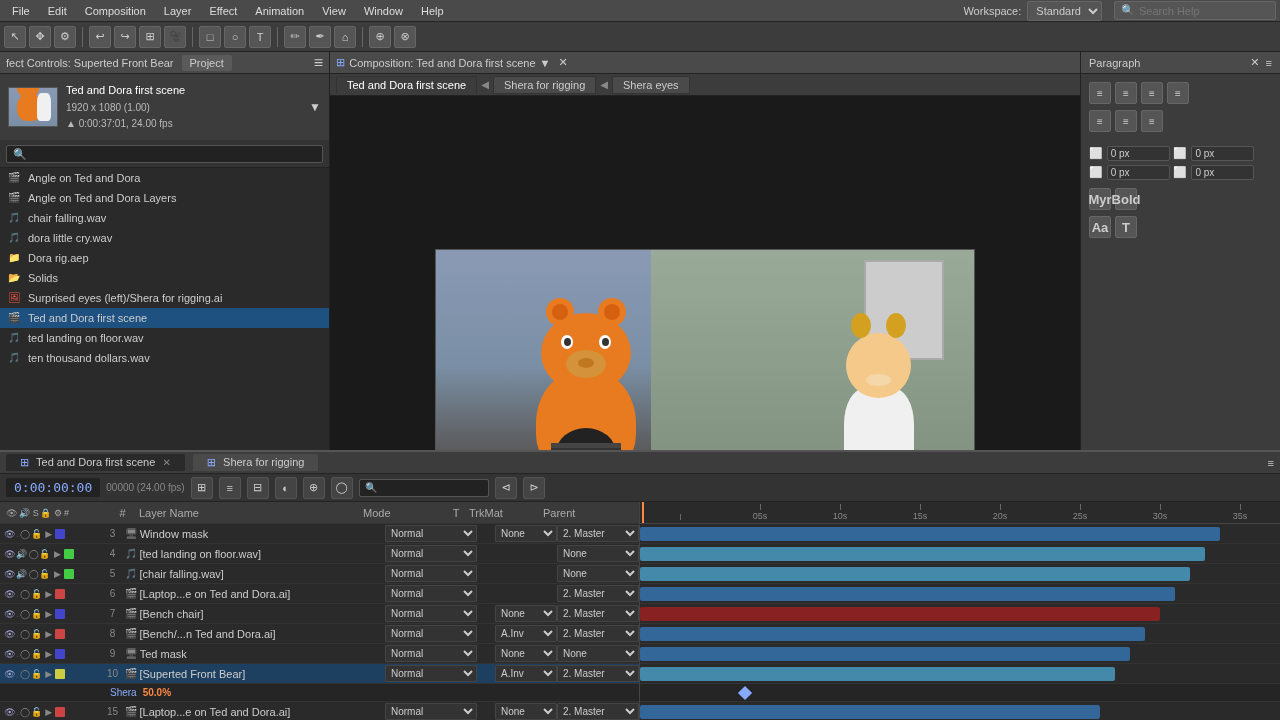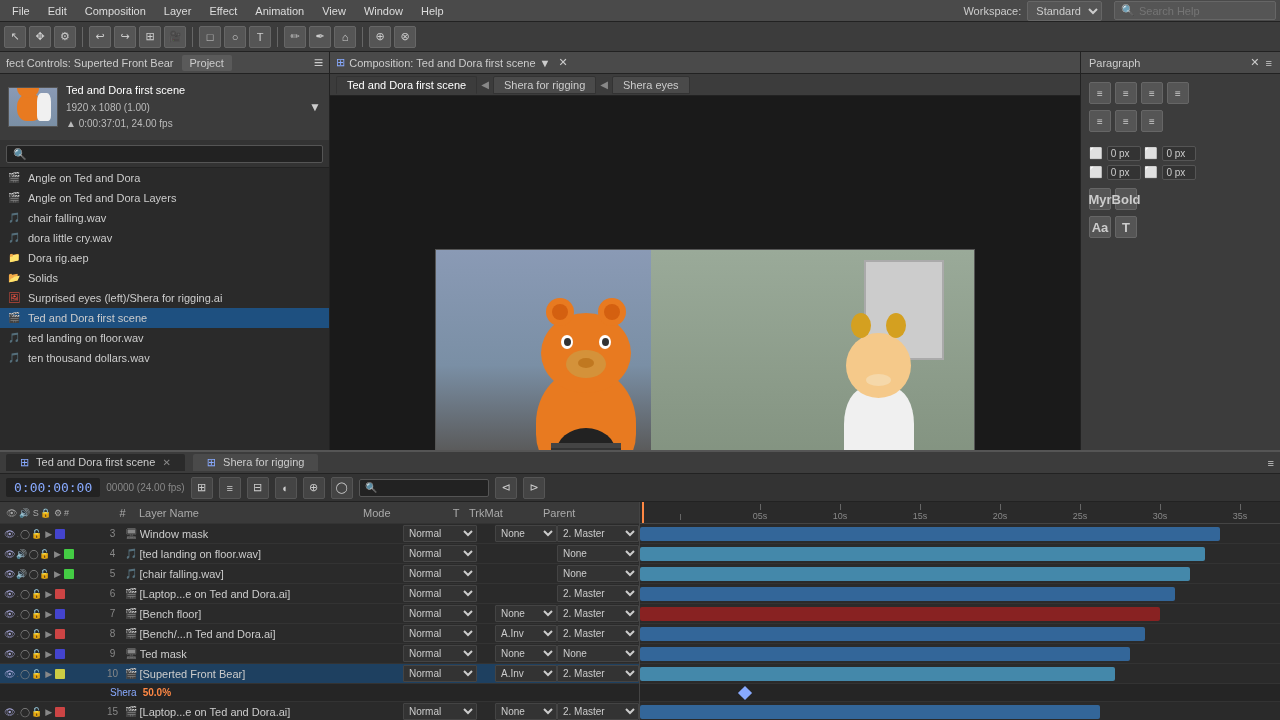--- a/index.html
+++ b/index.html
@@ -453,21 +453,21 @@
       gap: 4px;
       padding: 0 8px;
     }
     .field-row {
       display: flex;
       align-items: center;
       gap: 4px;
       font-size: 10px;
     }
     .field-input {
-      width: 34px;
+      width: 63px;
       background: #333;
       border: 1px solid #555;
       color: #ccc;
       font-size: 10px;
       padding: 1px 3px;
       border-radius: 2px;
     }
     .right-letter-btn {
       font-size: 13px;
       font-weight: bold;
@@ -634,21 +634,21 @@
     }
     .layer-name {
       flex: 1;
       font-size: 11px;
       white-space: nowrap;
       overflow: hidden;
       text-overflow: ellipsis;
       padding-right: 4px;
     }
     .layer-mode-sel {
-      width: 74px;
+      width: 92px;
       background: #333;
       border: 1px solid #444;
       color: #ccc;
       font-size: 10px;
       padding: 1px;
       border-radius: 1px;
     }
     .layer-t {
       width: 18px;
       text-align: center;
@@ -1198,21 +1198,21 @@
       <span style="font-size:9px;cursor:pointer;color:#aad;">👁</span>
       <span style="font-size:9px;color:#555;">.</span>
       <span style="font-size:9px;cursor:pointer;color:#888;">◯</span>
       <span style="font-size:9px;cursor:pointer;color:#888;">🔓</span>
       <span class="lc-expand">▶</span>
       <span style="display:inline-block;width:10px;height:10px;background:#4444cc;border-radius:1px;"></span>
     </div>
     <div class="layer-num">7</div>
     <div style="display:flex;align-items:center;flex:1;min-width:0;">
       <span style="font-size:10px;color:#888;margin-right:2px;">🎬</span>
-      <span class="layer-name">[Bench floor]</span>
+      <span class="layer-name">[Bench chair]</span>
     </div>
     <select class="layer-mode-sel"><option>Normal</option></select>
     <div class="layer-t"></div>
     <select class="layer-trkmat-sel"><option>None</option></select>
     <select class="layer-parent-sel"><option>2. Master</option></select>
   </div>
           <div class="layer-row">
     <div class="layer-controls">
       <span style="font-size:9px;cursor:pointer;color:#aad;">👁</span>
       <span style="font-size:9px;color:#555;">.</span>

